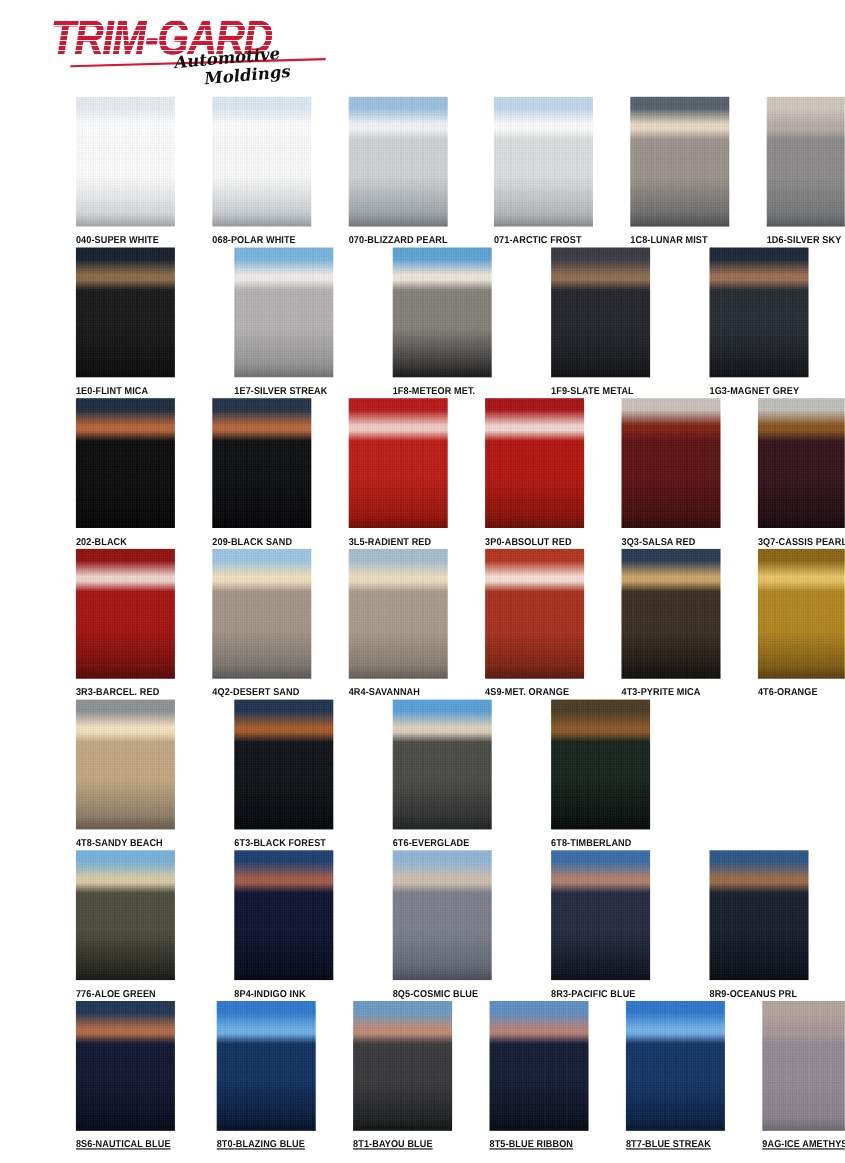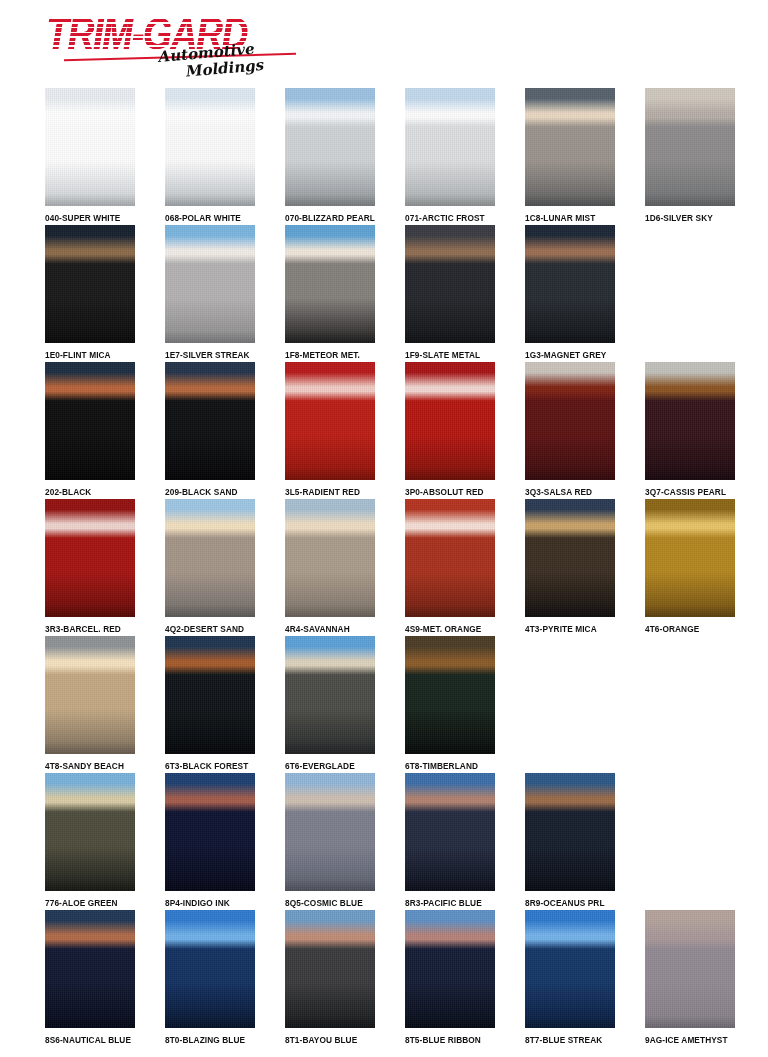--- a/index.html
+++ b/index.html
@@ -90,28 +90,29 @@
   .chart {
     position: relative;
     width: 768px;
     padding: 0 0 0 0;
   }
   .row {
     display: flex;
     width: 768px;
     height: 137px;
   }
-  .row:last-child { height: 142px; }
+  .row:last-child { height: 142px; text-decoration: underline; }
 
   .cell {
     width: 120px;
     padding-left: 10px;
     display: flex;
     flex-direction: column;
     align-items: flex-start;
+    margin-left: 24px;
   }
   .cell:first-child { padding-left: 45px; width: 155px; }
 
   .swatch {
     width: 90px;
     height: 118px;
     position: relative;
     overflow: hidden;
     background: #cccccc;
   }

